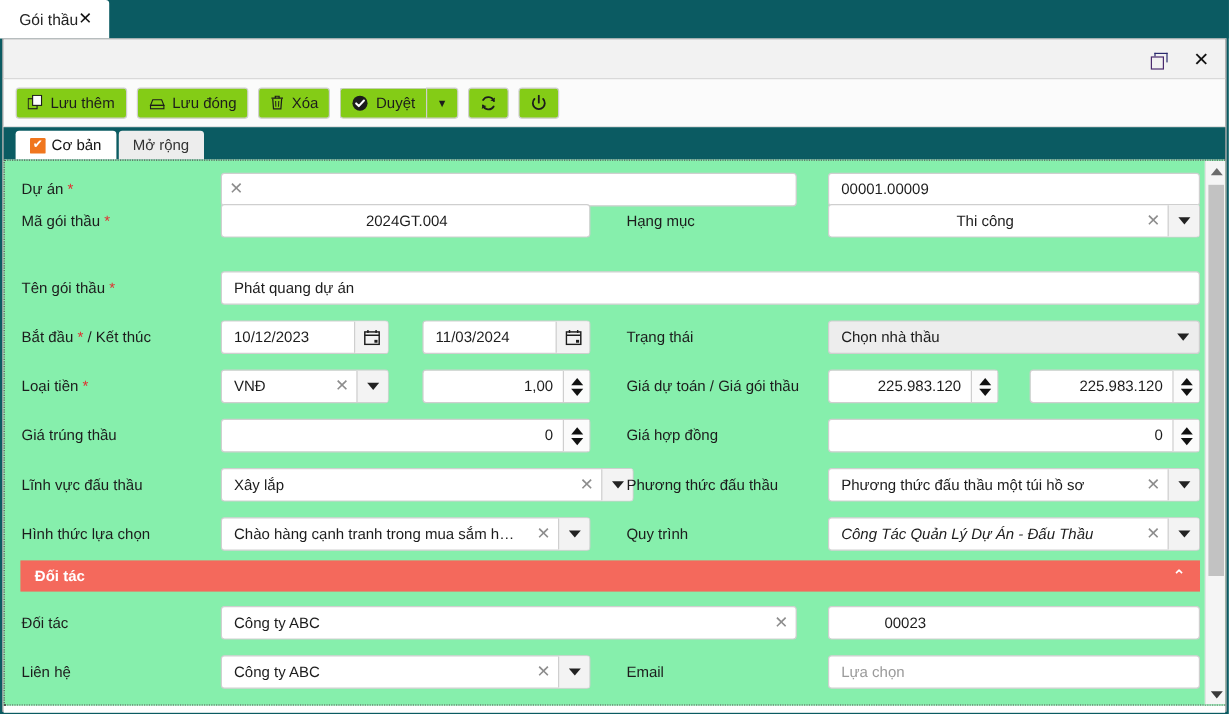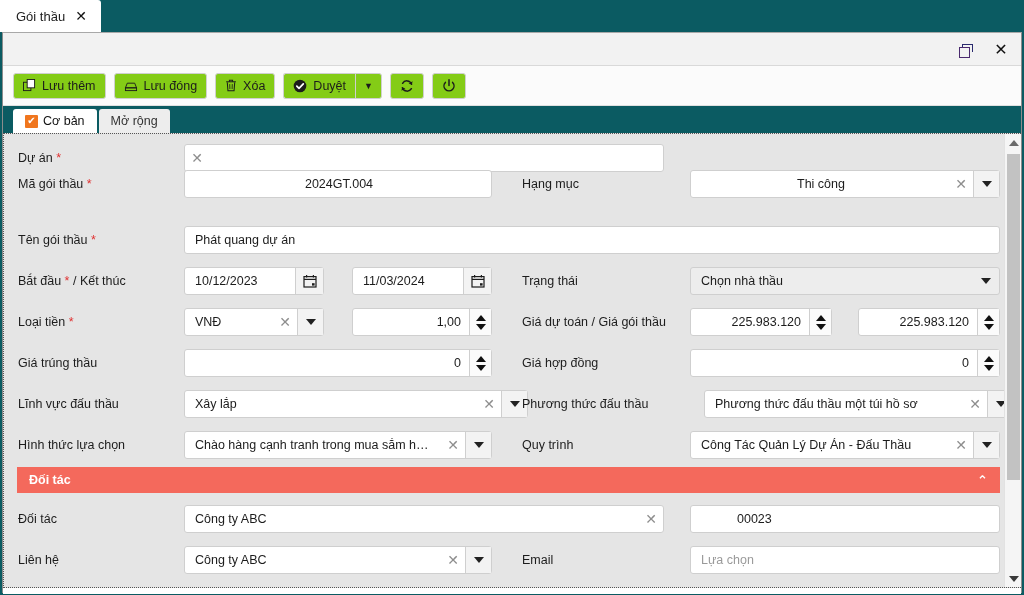--- a/index.html
+++ b/index.html
@@ -23,21 +23,20 @@
   
   .tabstrip {
     position: absolute; left: 0; top: 0;
     width: 1024px; height: 32px;
     background: #0b5b62;
   }
   .app-tab {
     position: absolute; left: 0; top: 0;
     height: 32px;
     display: flex; align-items: center;
-    gap: 10px;
     padding: 0 14px 0 16px;
     background: #ffffff;
     border-top-right-radius: 3px;
     font-size: 13px;
     color: #222;
     cursor: default;
   }
   .app-tab .tab-label { white-space: nowrap; }
   .tab-close {
     font-size: 14px; font-weight: bold; line-height: 1;
@@ -146,21 +145,21 @@
     border-radius: 1px;
     display: inline-flex; align-items: center; justify-content: center;
     color: #fff; font-size: 10px; line-height: 1;
     font-family: "DejaVu Sans", sans-serif;
   }
 
   
   .formwrap {
     position: relative;
     height: 455px;
-    background: #e5e5e5;
+    background: #86efac;
     border-top: 1px dotted #555;
     border-left: 1px dotted #555;
     border-bottom: 1px dotted #555;
     overflow: hidden;
   }
   .formscroll {
     position: absolute; left: 0; top: 0;
     width: 995px; height: 453px;
     padding: 0 0 0 0;
   }
@@ -422,20 +421,23 @@
   </div>
 
   <div class="formwrap">
     <div class="formscroll">
 
       <div class="row" style="top:8px; height:34px;">
         <span class="lbl" style="left:14px; top:8px;"><span>Dự án</span> <span class="req">*</span></span>
         <div class="ctl" style="left:180px; top:2px; width:480px;">
           <span class="clear-x">✕</span>
         </div>
+        <div class="ctl" style="left:686px; top:2px; width:310px;">
+          <span class="val">00001.00009</span>
+        </div>
       </div>
 
       <div class="row" style="top:34px; height:34px;text-align:center;">
         <span class="lbl" style="left:14px; top:8px;"><span>Mã gói thầu</span> <span class="req">*</span></span>
         <div class="ctl" style="left:180px; top:2px; width:308px;">
           <span class="val">2024GT.004</span>
         </div>
         <span class="lbl" style="left:518px; top:8px;">Hạng mục</span>
         <div class="ctl" style="left:686px; top:2px; width:310px;">
           <span class="val">Thi công</span>
@@ -551,41 +553,41 @@
         <span class="lbl" style="left:14px; top:8px;">Lĩnh vực đấu thầu</span>
         <div class="ctl" style="left:180px; top:2px; width:344px;">
           <span class="val">Xây lắp</span>
           <span class="clear-x">✕</span>
           <span class="drop-btn">
               <span class="caret"></span>
             </span>
         </div>
 
         <span class="lbl" style="left:518px; top:8px;">Phương thức đấu thầu</span>
-        <div class="ctl" style="left:700px; top:2px; width:310px;">
+        <div class="ctl" style="left:686px; top:2px; width:310px;">
           <span class="val">Phương thức đấu thầu một túi hồ sơ</span>
           <span class="clear-x">✕</span>
           <span class="drop-btn">
               <span class="caret"></span>
             </span>
         </div>
       </div>
 
       <div class="row" style="top:295px; height:34px;">
         <span class="lbl" style="left:14px; top:8px;">Hình thức lựa chọn</span>
         <div class="ctl" style="left:180px; top:2px; width:308px;">
           <span class="val">Chào hàng cạnh tranh trong mua sắm hàng hóa</span>
           <span class="clear-x">✕</span>
           <span class="drop-btn">
               <span class="caret"></span>
             </span>
         </div>
 
         <span class="lbl" style="left:518px; top:8px;">Quy trình</span>
-        <div class="ctl" style="left:686px; top:2px; width:310px;">
+        <div class="ctl" style="left:686px; top:2px; width:310px;font-style:italic;">
           <span class="val">Công Tác Quản Lý Dự Án - Đấu Thầu</span>
           <span class="clear-x">✕</span>
           <span class="drop-btn">
               <span class="caret"></span>
             </span>
         </div>
       </div>
 
       <div class="sect" style="left:13px; top:333px; width:983px;">
         <span>Đối tác</span>

